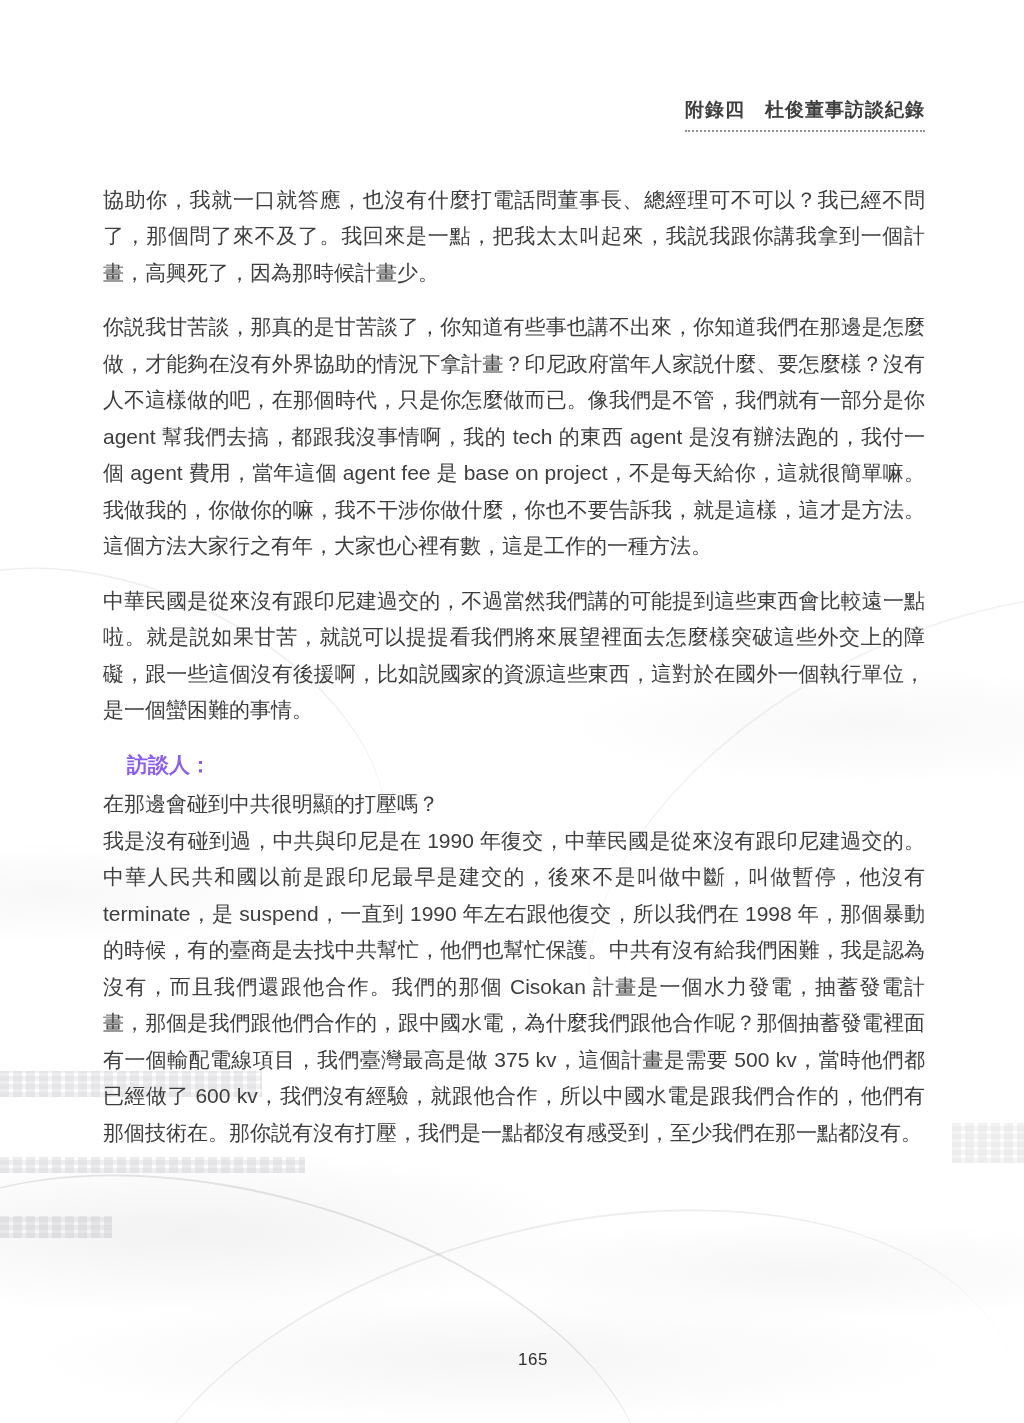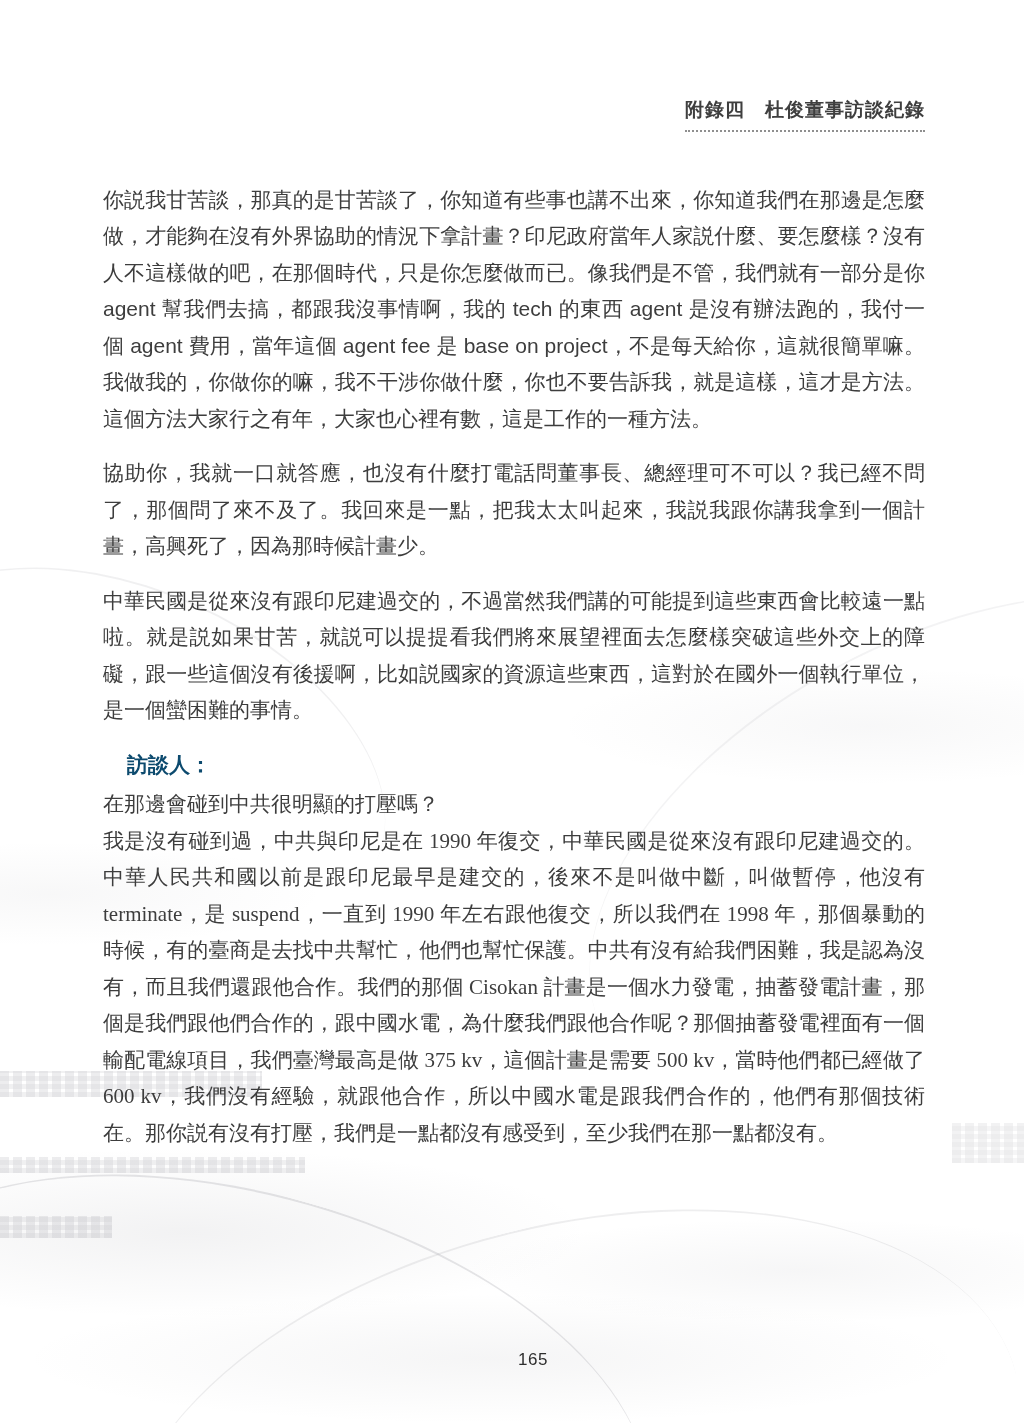--- a/index.html
+++ b/index.html
@@ -75,24 +75,24 @@
     margin: 50px 99px 0 103px;
     font-size: 21px;
     line-height: 36.5px;
     text-align: justify;
     color: #3d3d3d;
   }
   .content p { margin: 0 0 18px 0; }
   .content p.label {
     margin: 5px 0 3px 0;
     font-weight: 700;
-    color: #0c4a6e;
+    color: #8b5cf6;
     padding-left: 24px;
   }
-  .content p.qa { margin: 0; font-family: Liberation Serif, serif; }
+  .content p.qa { margin: 0; }
 
   
   .footer {
     position: absolute;
     left: 0; right: 0;
     top: 1350px;
     text-align: center;
     padding-left: 42px;
   }
   .page-number {
@@ -117,22 +117,22 @@
     <div class="glitch glitch2"></div>
     <div class="glitch glitch3"></div>
     <div class="glitch glitch4"></div>
   </div>
 
   <header class="hdr">
     <span class="hdr-title">附錄四　杜俊董事訪談紀錄</span>
   </header>
 
   <main class="content">
+    <p>協助你，我就一口就答應，也沒有什麼打電話問董事長、總經理可不可以？我已經不問了，那個問了來不及了。我回來是一點，把我太太叫起來，我説我跟你講我拿到一個計畫，高興死了，因為那時候計畫少。</p>
     <p>你説我甘苦談，那真的是甘苦談了，你知道有些事也講不出來，你知道我們在那邊是怎麼做，才能夠在沒有外界協助的情況下拿計畫？印尼政府當年人家説什麼、要怎麼樣？沒有人不這樣做的吧，在那個時代，只是你怎麼做而已。像我們是不管，我們就有一部分是你 agent 幫我們去搞，都跟我沒事情啊，我的 tech 的東西 agent 是沒有辦法跑的，我付一個 agent 費用，當年這個 agent fee 是 base on project，不是每天給你，這就很簡單嘛。我做我的，你做你的嘛，我不干涉你做什麼，你也不要告訴我，就是這樣，這才是方法。這個方法大家行之有年，大家也心裡有數，這是工作的一種方法。</p>
-    <p>協助你，我就一口就答應，也沒有什麼打電話問董事長、總經理可不可以？我已經不問了，那個問了來不及了。我回來是一點，把我太太叫起來，我説我跟你講我拿到一個計畫，高興死了，因為那時候計畫少。</p>
     <p>中華民國是從來沒有跟印尼建過交的，不過當然我們講的可能提到這些東西會比較遠一點啦。就是説如果甘苦，就説可以提提看我們將來展望裡面去怎麼樣突破這些外交上的障礙，跟一些這個沒有後援啊，比如説國家的資源這些東西，這對於在國外一個執行單位，是一個蠻困難的事情。</p>
 
     <p class="label">訪談人：</p>
     <p class="qa">在那邊會碰到中共很明顯的打壓嗎？</p>
 
     <p class="qa">我是沒有碰到過，中共與印尼是在 1990 年復交，中華民國是從來沒有跟印尼建過交的。中華人民共和國以前是跟印尼最早是建交的，後來不是叫做中斷，叫做暫停，他沒有 terminate，是 suspend，一直到 1990 年左右跟他復交，所以我們在 1998 年，那個暴動的時候，有的臺商是去找中共幫忙，他們也幫忙保護。中共有沒有給我們困難，我是認為沒有，而且我們還跟他合作。我們的那個 Cisokan 計畫是一個水力發電，抽蓄發電計畫，那個是我們跟他們合作的，跟中國水電，為什麼我們跟他合作呢？那個抽蓄發電裡面有一個輸配電線項目，我們臺灣最高是做 375 kv，這個計畫是需要 500 kv，當時他們都已經做了 600 kv，我們沒有經驗，就跟他合作，所以中國水電是跟我們合作的，他們有那個技術在。那你説有沒有打壓，我們是一點都沒有感受到，至少我們在那一點都沒有。</p>
   </main>
 
   <footer class="footer">
     <span class="page-number">165</span>

